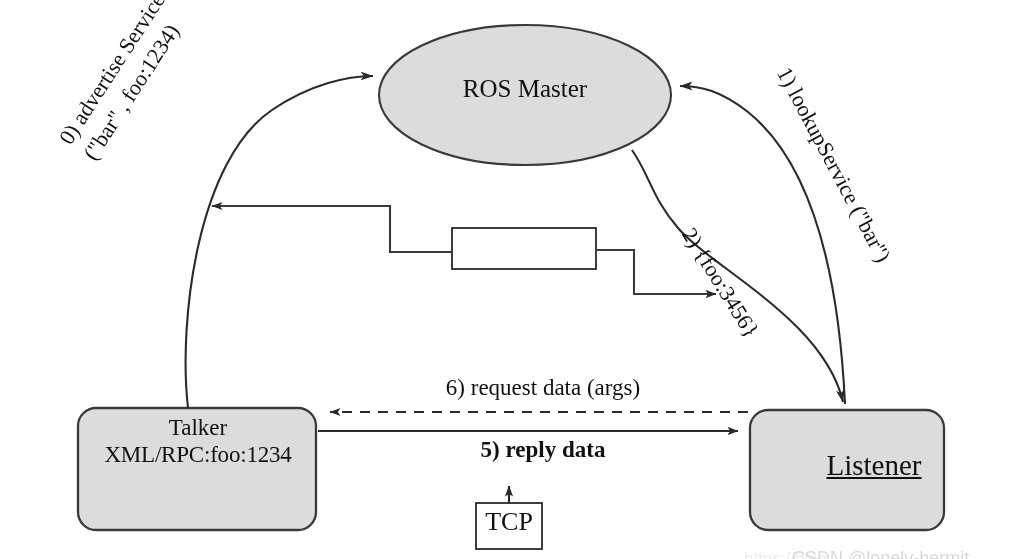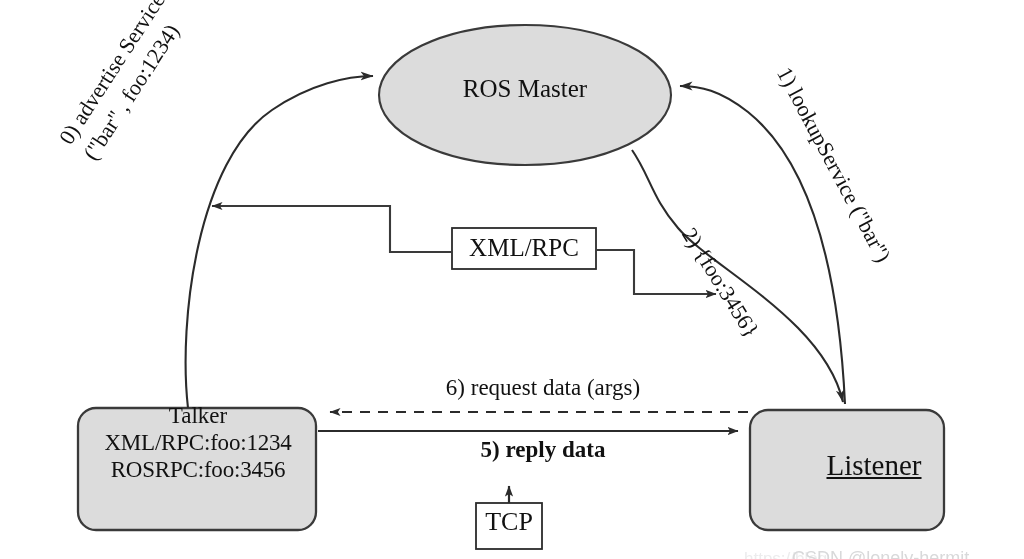--- a/index.html
+++ b/index.html
@@ -37,21 +37,21 @@
 
   #master-label {
     left: 380px;
     top: 74px;
     width: 290px;
     font-size: 25px;
   }
 
   #talker-label {
     left: 78px;
-    top: 402px;
+    top: 414px;
     width: 240px;
     font-size: 23px;
   }
   #talker-label .line1 { font-size: 23px; }
   #talker-label .line2,
   #talker-label .line3 { font-size: 23px; letter-spacing: -0.2px; }
 
   #listener-label {
     left: 764px;
     top: 448px;
@@ -198,26 +198,24 @@
     <path d="M318,431 L738,431" fill="none" stroke="#2b2b2b" stroke-width="2.2" marker-end="url(#arrow-solid)"></path>
 
     <path d="M509,503 L509,486" fill="none" stroke="#2b2b2b" stroke-width="2.2" marker-end="url(#arrow-solid)"></path>
   </svg>
 
   <div class="node-label" id="master-label">ROS Master</div>
 
   <div class="node-label" id="talker-label">
     <div class="line1">Talker</div>
     <div class="line2">XML/RPC:foo:1234</div>
-    <div class="line3">ROSRPC:foo:3456</div>
   </div>
 
   <div class="node-label" id="listener-label">Listener</div>
 
-  <div class="node-label" id="xmlrpc-label">XML/RPC</div>
 
   <div class="node-label" id="tcp-label">TCP</div>
 
   <div class="edge-label" id="label-advertise">
     <div>0)  advertise Service</div>
     <div>("bar" , foo:1234)</div>
   </div>
 
   <div class="edge-label" id="label-lookup">1)  lookupService ("bar")</div>
 

